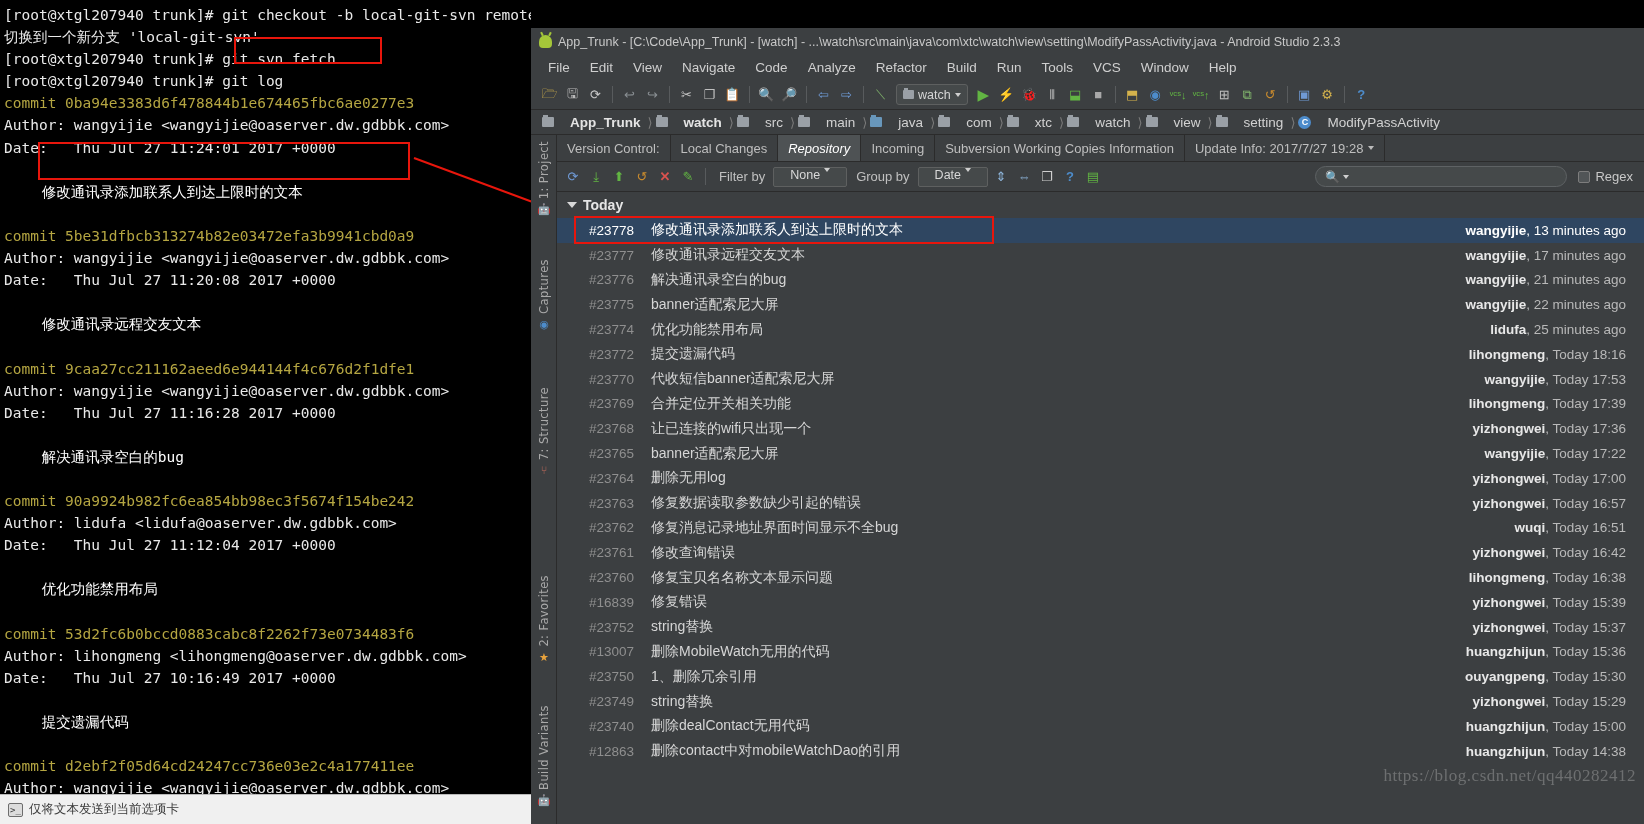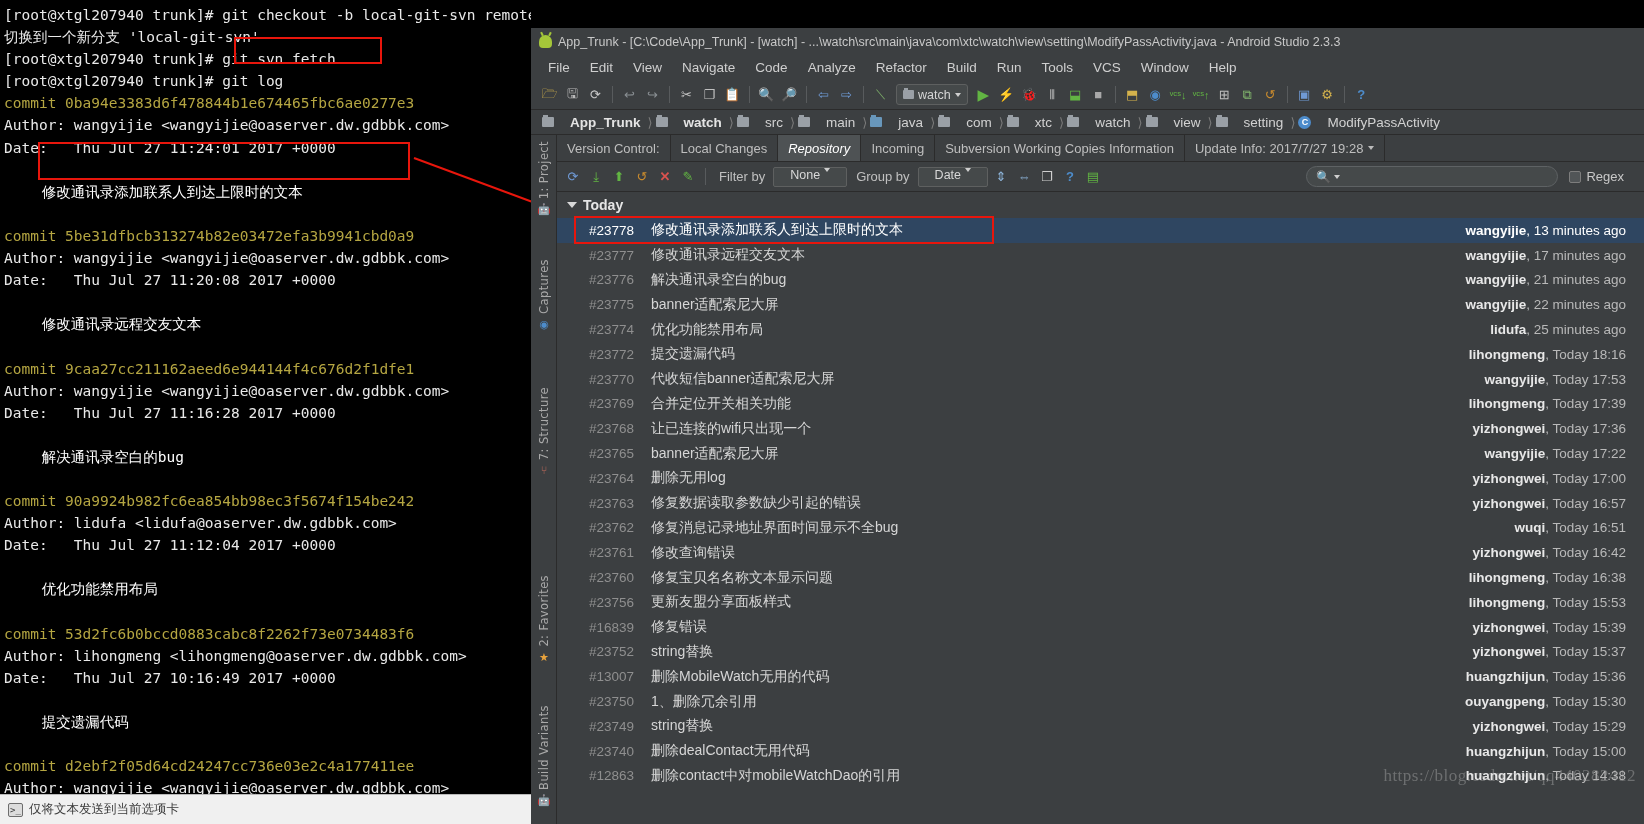--- a/index.html
+++ b/index.html
@@ -203,21 +203,21 @@
     background: #45494a; color: #d8d8d8; font-size: 12.5px;
   }
   #vc-search {
     margin-left: auto; margin-right: 8px;
     width: 252px; height: 21px;
     background: #45494a; border: 1px solid #5e6264; border-radius: 11px;
     display: flex; align-items: center; padding-left: 9px; gap: 3px;
     color: #9a9a9a; font-size: 12px;
   }
   #vc-regex {
-    display:flex; align-items:center; gap:5px; margin-right: 20px;
+    display:flex; align-items:center; gap:5px; margin-right: 11px;
     color:#c8c8c8; font-size:13px; white-space:nowrap;
   }
   .chkbox { width:12px;height:12px;border:1px solid #7d7d7d;background:#515557;border-radius:2px;flex:0 0 auto; }
 
   
   #commit-list {
     flex: 1 1 auto; overflow: hidden; background: #3c3f41;
     position: relative;
   }
   #today-row {
@@ -562,25 +562,20 @@
                 <span class="rev">#23761</span>
                 <span class="subj">修改查询错误</span>
                 <span class="meta"><b>yizhongwei</b>, Today 16:42</span>
               </div>
               <div class="crow">
                 <span class="rev">#23760</span>
                 <span class="subj">修复宝贝名名称文本显示问题</span>
                 <span class="meta"><b>lihongmeng</b>, Today 16:38</span>
               </div>
               <div class="crow">
-                <span class="rev">#23756</span>
-                <span class="subj">更新友盟分享面板样式</span>
-                <span class="meta"><b>lihongmeng</b>, Today 15:53</span>
-              </div>
-              <div class="crow">
                 <span class="rev">#16839</span>
                 <span class="subj">修复错误</span>
                 <span class="meta"><b>yizhongwei</b>, Today 15:39</span>
               </div>
               <div class="crow">
                 <span class="rev">#23752</span>
                 <span class="subj">string替换</span>
                 <span class="meta"><b>yizhongwei</b>, Today 15:37</span>
               </div>
               <div class="crow">

